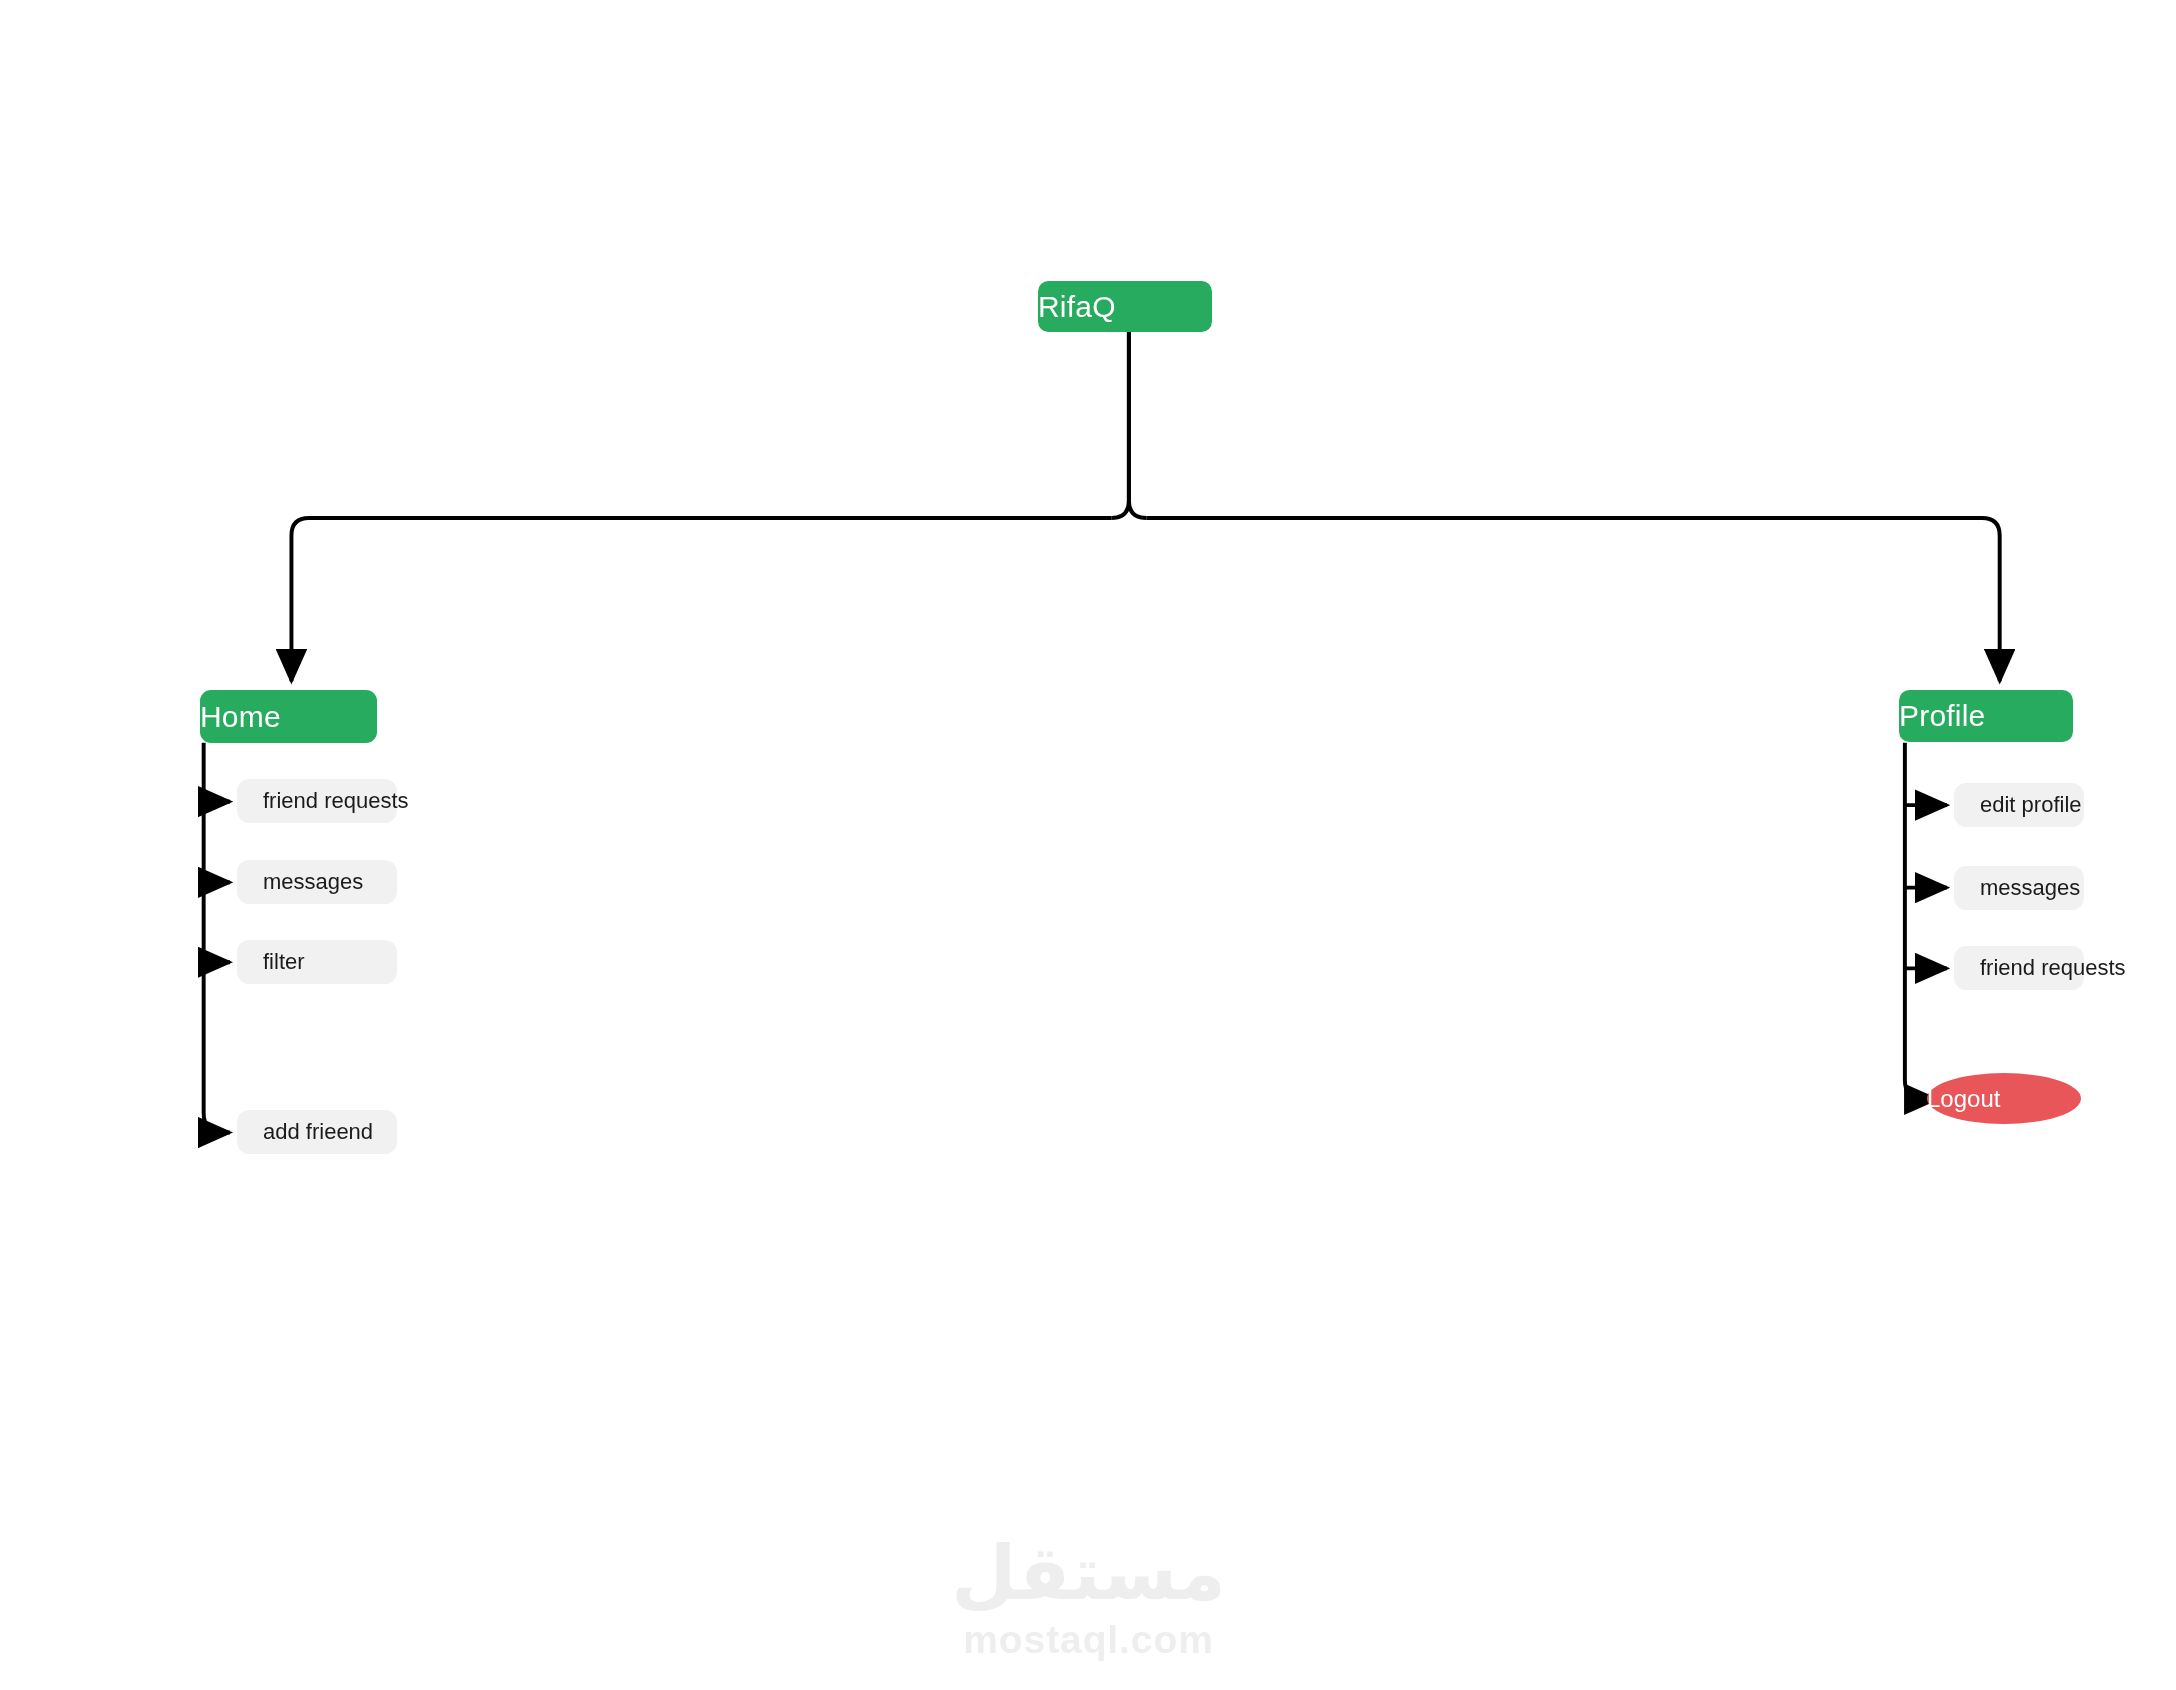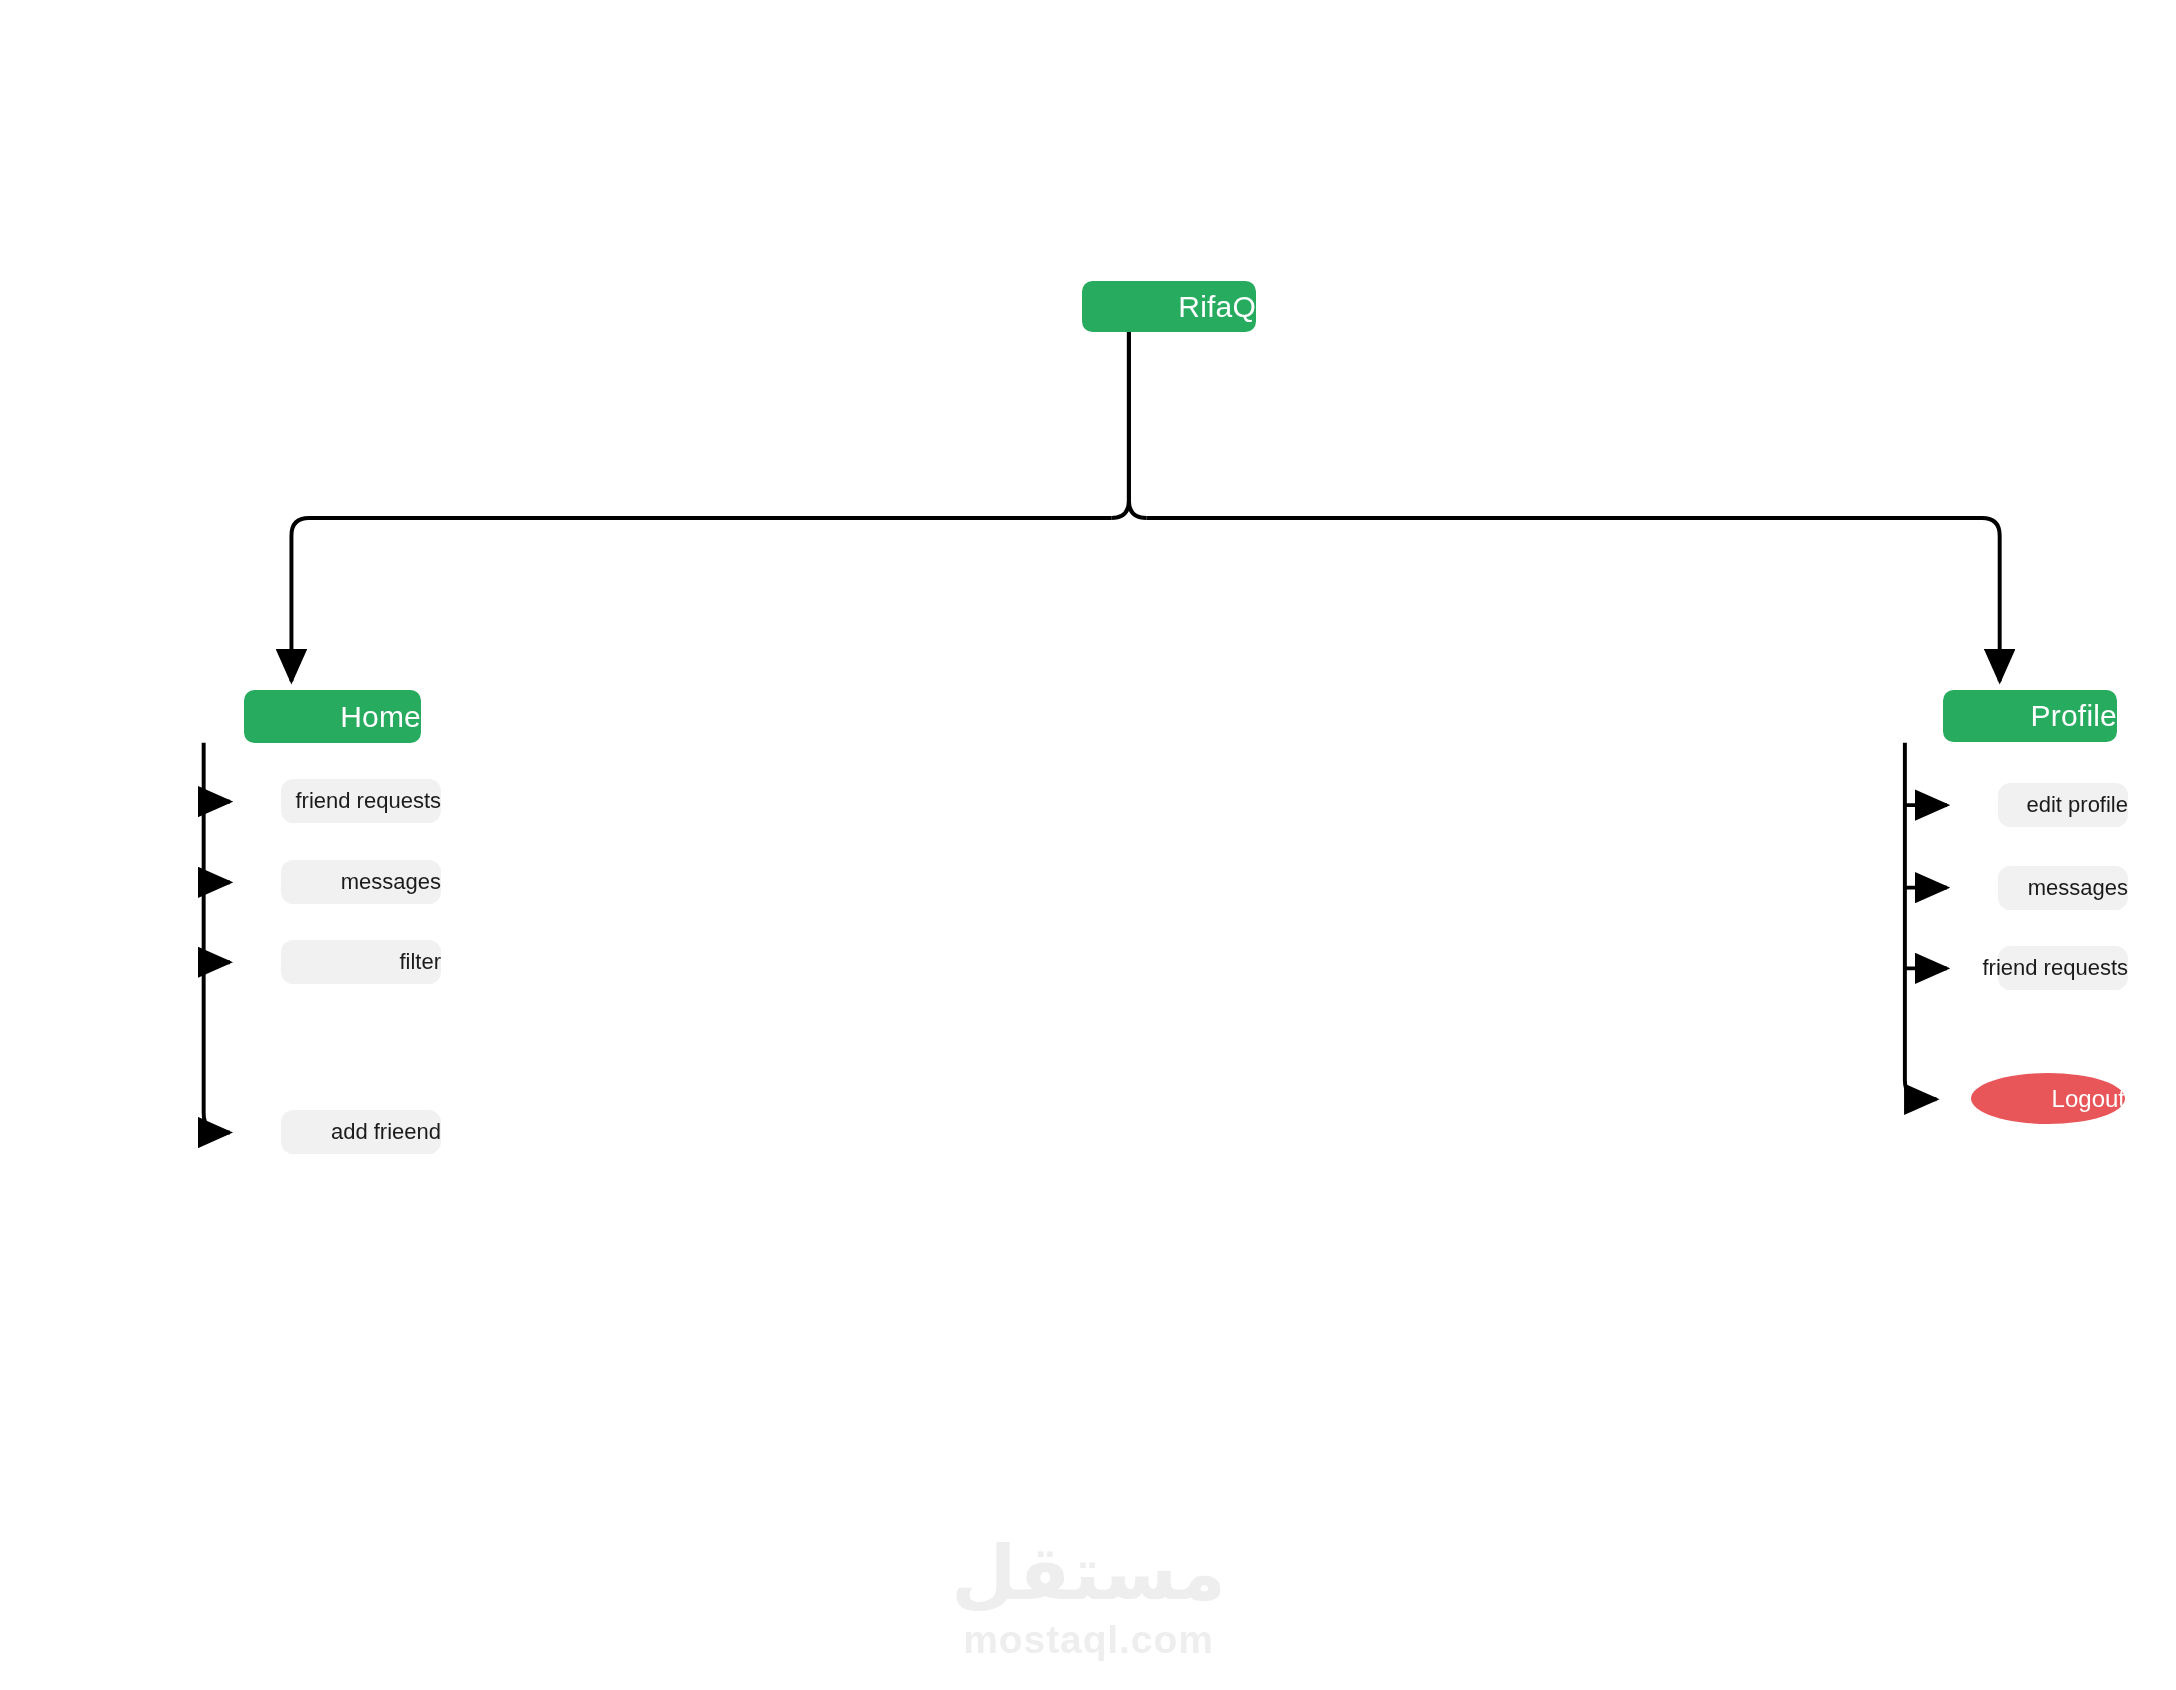--- a/index.html
+++ b/index.html
@@ -25,24 +25,23 @@
     width: 2177px;
     height: 1691px;
     pointer-events: none;
   }
 
   
   .node {
     position: absolute;
     display: flex;
     align-items: center;
-    justify-content: flex-end;
+    justify-content: flex-start;
     box-sizing: border-box;
     white-space: nowrap;
-    margin-left: 44px;
   }
   .node-root,
   .node-section {
     background: #27ab5f;
     color: #ffffff;
     border-radius: 10.5px;
     font-size: 30px;
     letter-spacing: 0.2px;
     font-weight: 400;
   }
@@ -69,20 +68,21 @@
     width: 174px;
     height: 51px;
   }
 
   
   #node-home {
     left: 200px;
     top: 690px;
     width: 177px;
     height: 53px;
+    border-radius: 11px;
   }
   .leaf-left {
     left: 237px;
     width: 160px;
     height: 44px;
   }
   #leaf-home-0 { top: 779px; }
   #leaf-home-1 { top: 860px; }
   #leaf-home-2 { top: 940px; }
   #leaf-home-3 { top: 1110px; }

